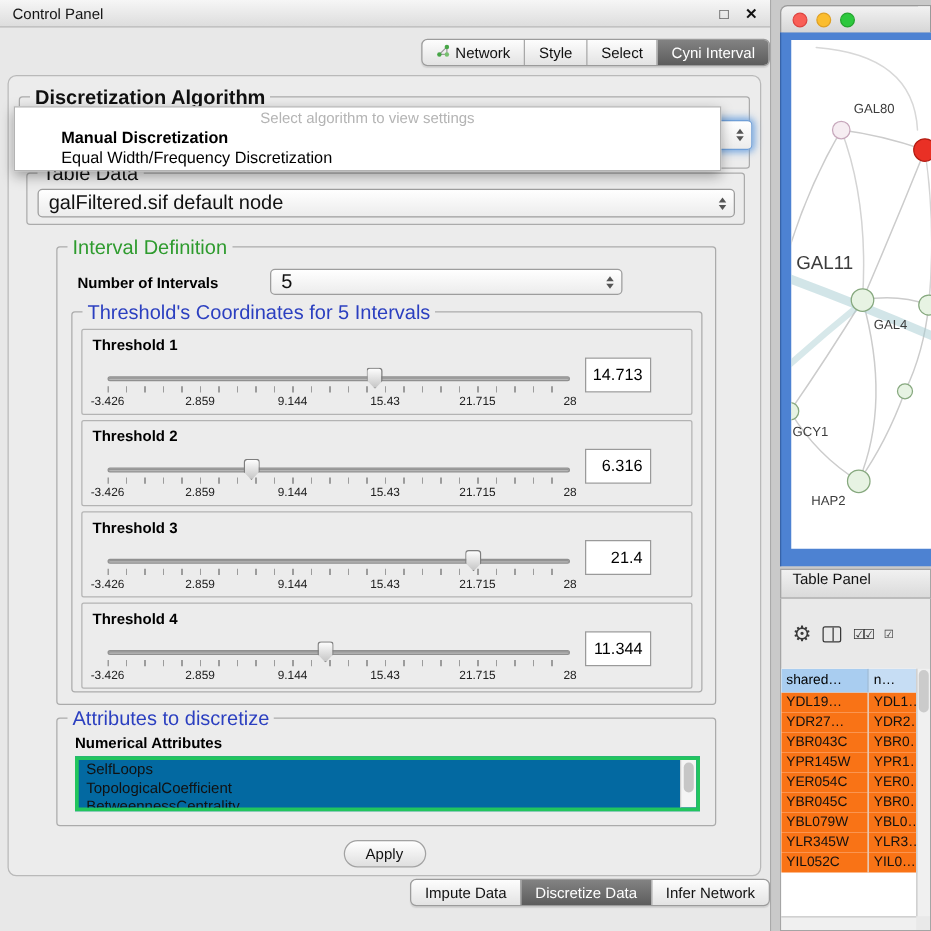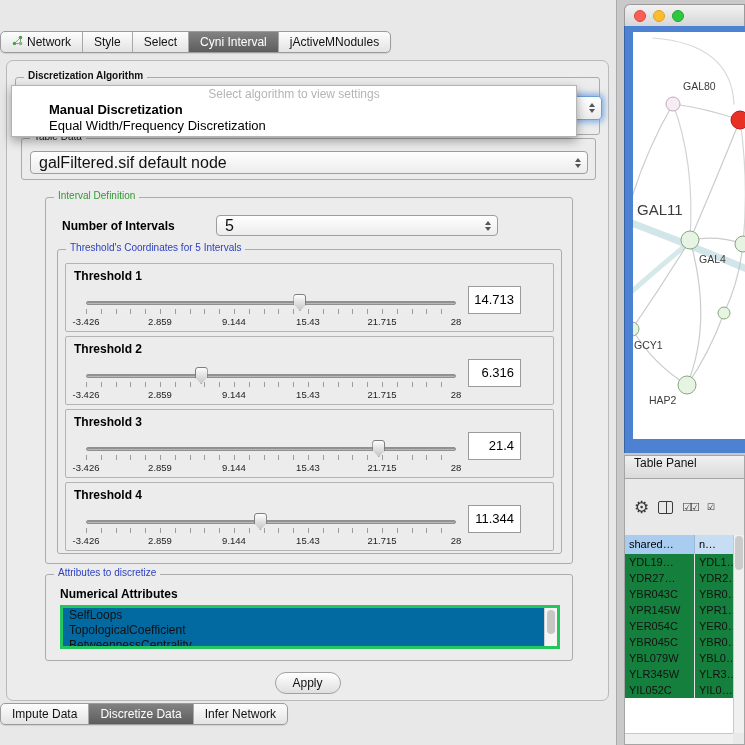--- a/index.html
+++ b/index.html
@@ -6,31 +6,31 @@
   html,body { margin:0; padding:0; background:#c9c9c9; font-family:"Liberation Sans", sans-serif; }
   #root { position:relative; width:745px; height:745px; background:#c9c9c9; overflow:hidden; }
 
   
   .control-panel { position:absolute; left:0; top:0; width:617px; height:745px; background:#e8e8e8; border-right:1px solid #a9a9a9; }
   .titlebar { position:absolute; left:0; top:0; right:0; height:22px; background:linear-gradient(#f6f6f6,#dddddd); border-bottom:1px solid #b6b6b6; display:flex; align-items:center; padding:0 10px; font-size:12px; }
   .tb-title { flex:1; color:#141414; }
   .tb-float { font-size:12px; margin-right:13px; color:#222; }
   .tb-close { font-size:12px; font-weight:bold; color:#111; }
 
-  .tabbar { position:absolute; top:31px; left:0; right:0; display:flex; justify-content:flex-start; }
+  .tabbar { position:absolute; top:31px; left:0; right:0; display:flex; justify-content:flex-end; }
   .tabbar.bottom { top:703px; }
   .seg { display:inline-flex; border:1px solid #9b9b9b; border-radius:5px; overflow:hidden; background:linear-gradient(#fdfdfd,#e3e3e3); box-shadow:0 1px 1px rgba(0,0,0,.10); }
   .tab { display:flex; align-items:center; gap:4px; padding:3px 11px; font-size:12px; color:#111; border-left:1px solid #a8a8a8; white-space:nowrap; }
   .tab:first-child { border-left:none; }
   .tab.sel { background:linear-gradient(#828282,#5d5d5d); color:#fff; }
 
   .main-panel { position:absolute; left:6px; top:60px; width:603px; height:641px; border:1px solid #b9b9b9; border-radius:7px; background:#ececec; }
 
   .group { position:absolute; border:1px solid #ababab; border-radius:3px; }
-  .gtitle { position:absolute; top:-8px; left:8px; background:#ececec; padding:0 4px; font-size:10px; color:#111; white-space:nowrap; }
+  .gtitle { position:absolute; top:-8px; left:8px; background:#ececec; padding:0 4px; font-size:16px; color:#111; white-space:nowrap; }
   .gtitle.bold { font-weight:bold; }
   .gtitle.green { color:#2e9b2e; }
   .gtitle.blue { color:#2b3fc0; }
 
   .combo { background:linear-gradient(#ffffff,#ececec); border:1px solid #9d9d9d; border-radius:4px; display:flex; align-items:center; font-size:16px; color:#111; padding:0 22px 0 8px; position:relative; }
   .combo.focused { border-color:#6f9fd8; box-shadow:0 0 6px 2px rgba(92,152,222,.8); }
   .combo-arrows { position:absolute; right:6px; top:50%; transform:translateY(-50%); display:flex; flex-direction:column; gap:2px; }
   .combo-arrows .up { width:0; height:0; border-left:3.5px solid transparent; border-right:3.5px solid transparent; border-bottom:4px solid #555; }
   .combo-arrows .dn { width:0; height:0; border-left:3.5px solid transparent; border-right:3.5px solid transparent; border-top:4px solid #555; }
 
@@ -88,56 +88,58 @@
   .gear { font-size:17px; color:#3a3a3a; }
   .colicon { width:15px; height:13px; border:1.5px solid #3a3a3a; border-radius:2px; position:relative; }
   .colicon::before { content:""; position:absolute; left:50%; top:0; bottom:0; width:1.5px; background:#3a3a3a; }
   .checks { font-size:11px; color:#333; letter-spacing:-2px; }
   .checks.small { font-size:9px; }
   .tp-table { position:absolute; left:0; top:56px; right:11px; bottom:11px; background:#fff; overflow:hidden; }
   .tp-thead { display:flex; height:19px;align-items:center; }
   .tp-hcell { font-size:11px; line-height:19px; padding-left:4px; border-right:1px solid #9db8d2; overflow:hidden; white-space:nowrap; }
   .tp-hcell.c1 { width:70px; background:#a9cdf0; }
   .tp-hcell.c2 { flex:1; background:#c6ddf4; border-right:none; }
-  .tp-row { display:flex; height:16px; background:#15803d; }
+  .tp-row { display:flex; height:16px; background:#f97316; }
   .tp-c1 { width:70px; font-size:11px; line-height:16px; padding-left:4px; border-right:1px solid #e2e2e2; overflow:hidden; white-space:nowrap; color:#111; }
   .tp-c2 { flex:1; font-size:11px; line-height:16px; padding-left:4px; overflow:hidden; white-space:nowrap; color:#111; }
   .tp-vscroll { position:absolute; right:0; top:56px; width:11px; bottom:11px; background:#f0f0f0; border-left:1px solid #c8c8c8; }
   .thumbv { position:absolute; left:1px; right:1px; top:1px; height:34px; background:#cbcbcb; border-radius:4px; }
   .tp-hscroll { position:absolute; left:0; bottom:0; right:11px; height:11px; background:#f0f0f0; border-top:1px solid #c8c8c8; }
 </style>
 </head>
 <body>
 
 <div id="root">
 
   <div class="control-panel">
+    <div class="titlebar">
+      <span class="tb-title">Control Panel</span>
+      <span class="tb-float">□</span>
+      <span class="tb-close">✕</span>
+    </div>
 
     <div class="tabbar">
       <div class="seg" id="topTabs">
           <div class="tab">
             <span class="tab-ic"><svg width="11" height="11" viewBox="0 0 11 11">
                 <path d="M2.5,8.5 L8.5,2.5 M8.5,8.5 L8.5,2.5 M2.5,8.5 L8.5,8.5" stroke="#9a9a9a" stroke-width="1" fill="none"></path>
                 <circle cx="2.5" cy="8.5" r="1.8" fill="#46a546"></circle>
                 <circle cx="8.5" cy="2.5" r="1.8" fill="#46a546"></circle>
                 <circle cx="8.5" cy="8.5" r="1.8" fill="#77c06f"></circle>
               </svg></span>
             <span class="tab-label">Network</span>
           </div>
           <div class="tab">
             <span class="tab-label">Style</span>
           </div>
           <div class="tab">
             <span class="tab-label">Select</span>
           </div>
           <div class="tab sel">
             <span class="tab-label">Cyni Interval</span>
-          </div>
-          <div class="tab">
-            <span class="tab-label">jActiveMNodules</span>
           </div>
         </div>
     </div>
 
     <div class="main-panel">
 
       <div class="group alg-group">
         <span class="gtitle bold">Discretization Algorithm</span>
         <div class="combo focused alg-combo">
           <span class="combo-arrows">

